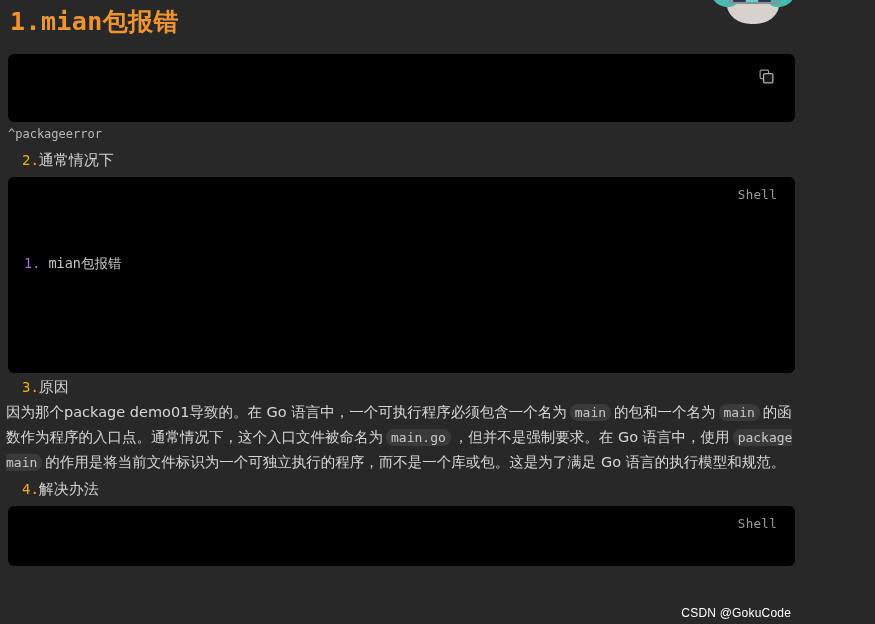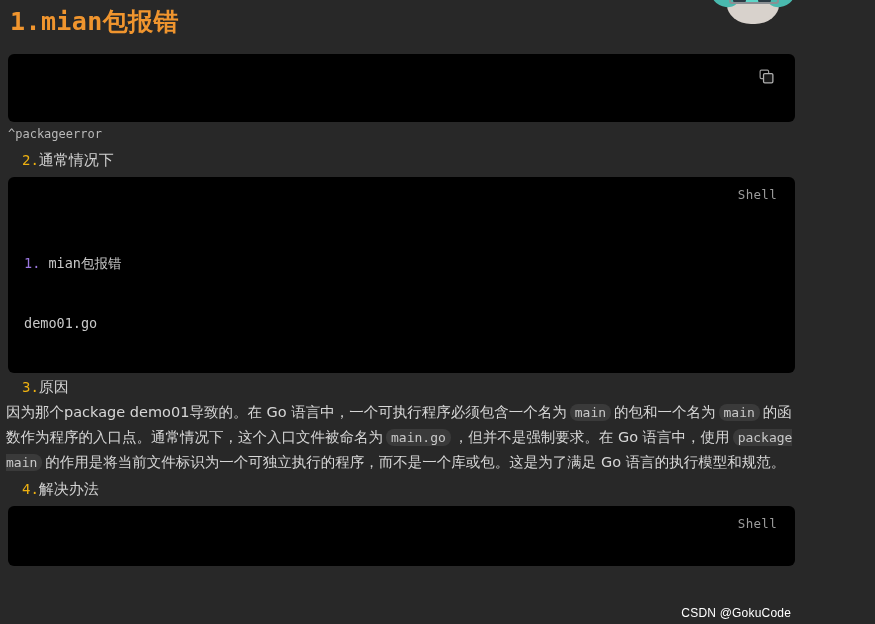--- a/index.html
+++ b/index.html
@@ -236,21 +236,20 @@
 
   <p class="caption">^packageerror</p>
 
   <div class="spacer-sm"></div>
 
   <h2 class="sec-head"><span class="num">2.</span><span class="txt">通常情况下</span></h2>
 
   <div class="code-block" style="height:196px;">
     <span class="lang-label">Shell</span>
     <span class="code-line"><span class="tok-num">1.</span><span> mian包报错</span></span>
-    <span class="code-line">demo01.go</span>
     
     
     
     
     
     
     
   </div>
 
   <div class="spacer-xs"></div>

